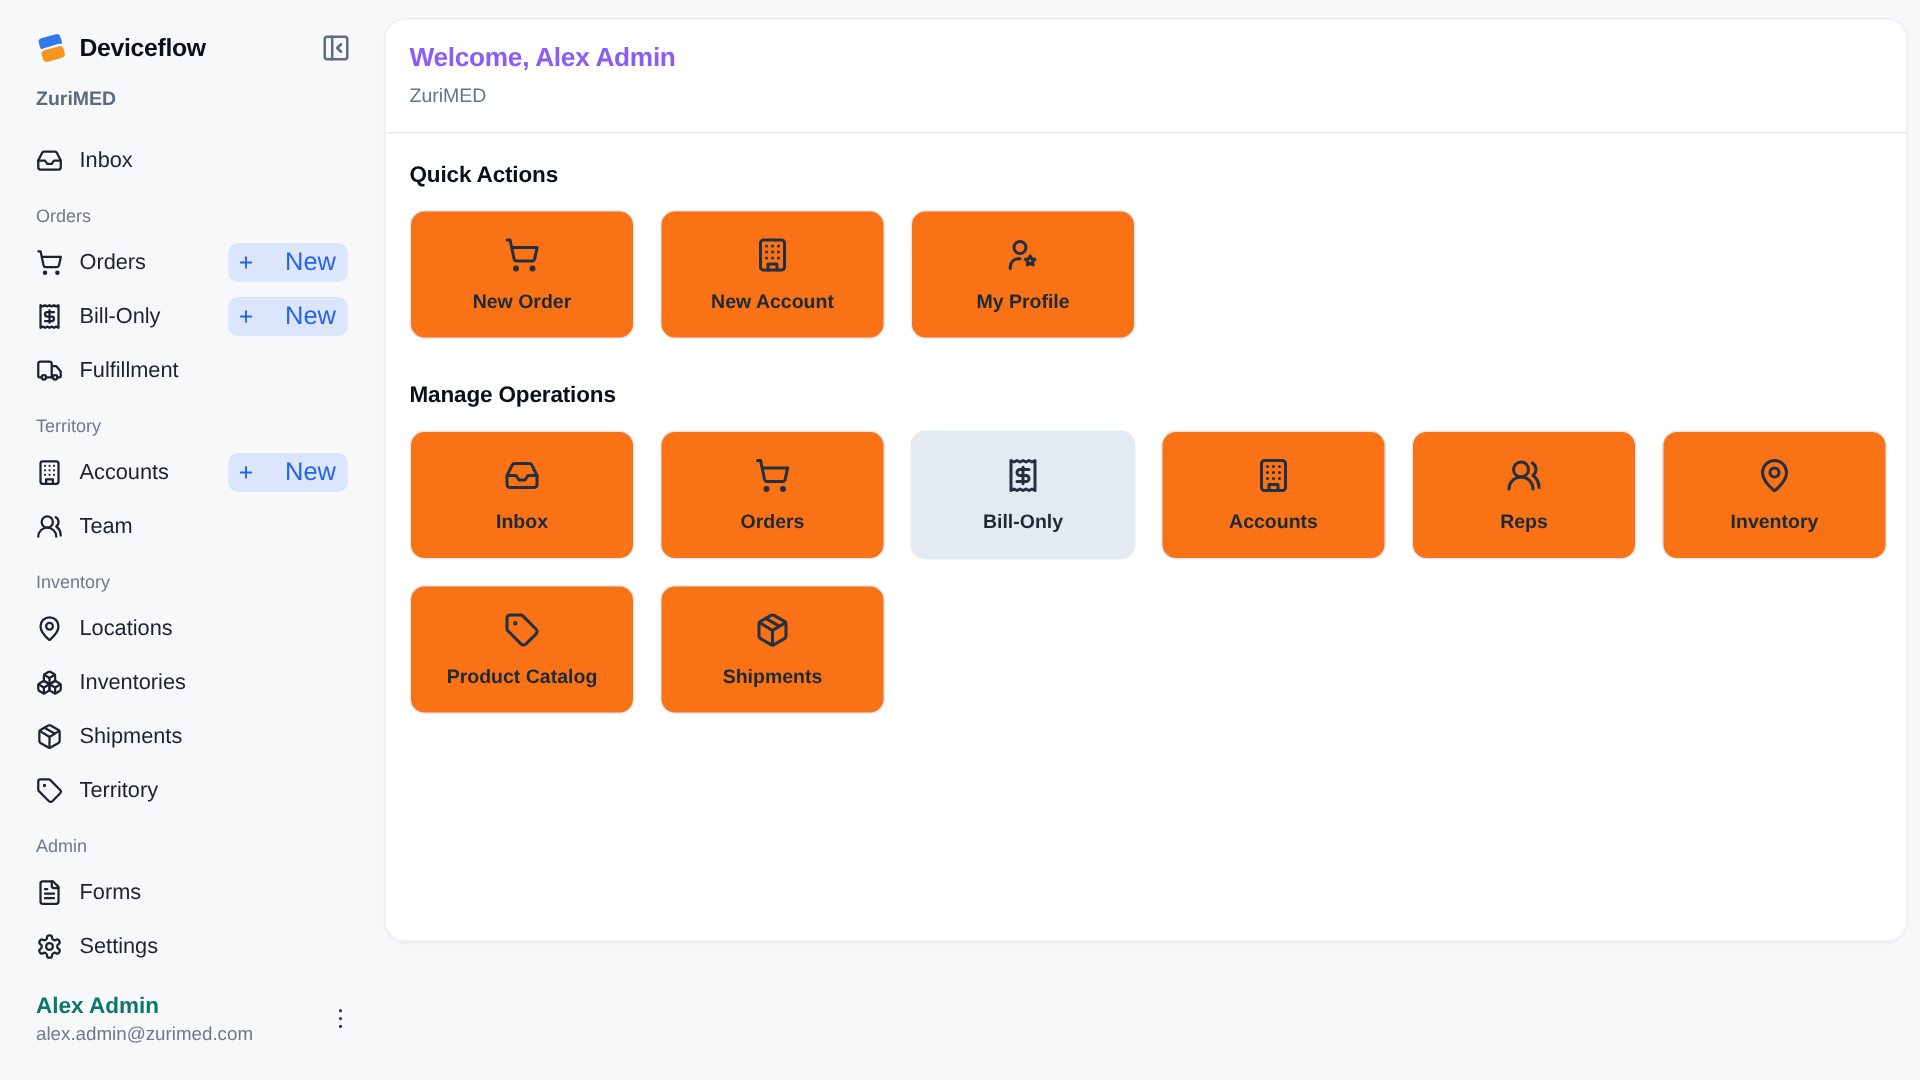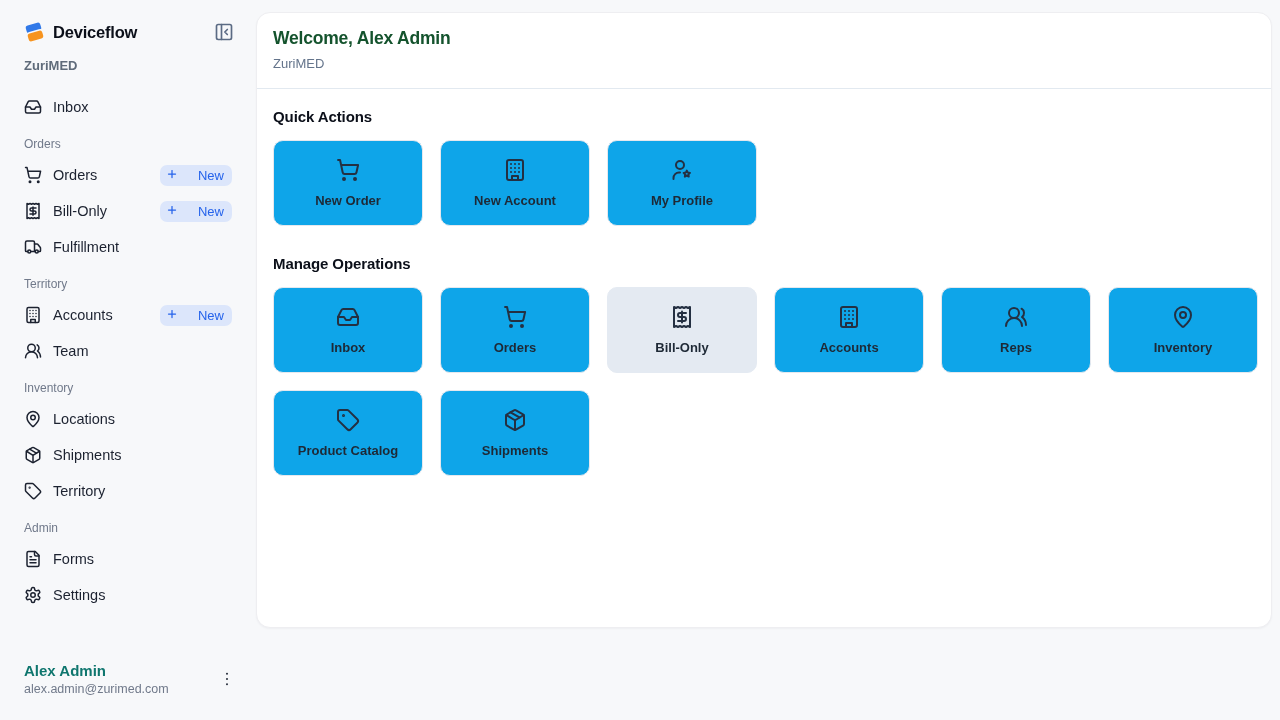--- a/index.html
+++ b/index.html
@@ -24,43 +24,43 @@
   .lm-orange { background:#f7941f; bottom:2px; right:1px; box-shadow:0 0 0 1.5px #f7f8fa; }
   .logo-title { font-size:16.5px; font-weight:700; color:#0b0f19; letter-spacing:-0.2px; flex:1; }
   .collapse-btn { width:20px; height:20px; color:#5b6b84; background:none; border:none; cursor:pointer; padding:0; }
   .org-label { padding:16px 24px 0; font-size:13px; font-weight:700; color:#5f6b7a; }
 
   .nav { flex:1; overflow:hidden; padding:16px 12px 0; }
   .nav-header { font-size:12px; color:#70798a; margin:12px 12px 6px; font-weight:500; }
   .nav-item { display:flex; align-items:center; gap:11px; height:36px; padding:0 12px; border-radius:8px; cursor:pointer; }
   .nav-ic { width:18px; height:18px; color:#1c2230; flex:none; }
   .nav-label { font-size:14.5px; font-weight:500; color:#1c2230; flex:1; }
-  .badge { display:inline-flex; align-items:flex-start; gap:20px; background:#dce6fb; color:#2563eb; font-size:13px; font-weight:500; padding:3px 8px 3px 6px; border-radius:7px; cursor:pointer; }
+  .badge { display:inline-flex; align-items:center; gap:20px; background:#dce6fb; color:#2563eb; font-size:17px; font-weight:500; padding:3px 8px 3px 6px; border-radius:7px; cursor:pointer; }
   .badge .ic { width:12px; height:12px; stroke-width:2.5; }
 
   .sidebar-user { height:72px; flex:none; display:flex; align-items:center; padding:0 14px 10px 24px; }
   .user-info { flex:1; min-width:0; }
   .user-name { font-size:15px; font-weight:700; color:#0f766e; }
   .user-email { font-size:12.5px; color:#70798a; margin-top:3px; }
   .dots-btn { width:30px; height:30px; display:flex; align-items:center; justify-content:center; color:#2f3542; background:none; border:none; border-radius:6px; cursor:pointer; }
   .dots-btn .ic { width:18px; height:18px; }
 
   
   .main-card { flex:1; margin:12px 8px 12px 0; background:#ffffff; border:1px solid #eeeef1; border-radius:14px; display:flex; flex-direction:column; overflow:hidden; box-shadow:0 1px 2px rgba(16,24,40,.04); }
   .topbar { height:40px; flex:none; display:flex; align-items:center; padding:0 16px; border-bottom:1px solid #e9ebee; }
   .breadcrumb { font-size:14px; color:#18181b; }
   .welcome { padding:15px 16px 17px; border-bottom:1px solid #e2e9f0; }
-  .welcome-title { font-size:17.5px; font-weight:700; color:#14532d; letter-spacing:-0.2px; }
+  .welcome-title { font-size:17.5px; font-weight:700; color:#8b5cf6; letter-spacing:-0.2px; }
   .welcome-sub { font-size:13px; color:#64748b; margin-top:7px; }
 
   .content { padding:19px 16px; flex:1; }
   .section-heading { font-size:15px; font-weight:700; color:#0b0f19; margin-bottom:15px; letter-spacing:-0.1px; }
   .card-grid { display:grid; grid-template-columns:repeat(6,150px); gap:17px; }
   .section-block { margin-bottom:29px; }
-  .action-card { height:86px; background:#0ea5e9; border:1px solid #e5e8ee; border-radius:10px; display:flex; flex-direction:column; align-items:center; justify-content:center; gap:11px; cursor:pointer; }
+  .action-card { height:86px; background:#f97316; border:1px solid #e5e8ee; border-radius:10px; display:flex; flex-direction:column; align-items:center; justify-content:center; gap:11px; cursor:pointer; }
   .action-card.active { background:#e4eaf2; border-color:#e4eaf2; }
   .card-icon { width:24px; height:24px; color:#243042; }
   .card-label { font-size:13px; font-weight:600; color:#1e2936; }
 </style>
 </head>
 <body>
 
 <svg width="0" height="0" style="position:absolute" aria-hidden="true">
   <defs>
     <symbol id="i-inbox" viewBox="0 0 24 24">
@@ -243,20 +243,26 @@
 
       <div class="nav-header">Inventory</div>
       <div class="nav-item">
         <svg class="ic nav-ic">
             <use href="#i-pin"></use>
           </svg>
         <span class="nav-label">Locations</span>
       </div>
       <div class="nav-item">
         <svg class="ic nav-ic">
+            <use href="#i-boxes"></use>
+          </svg>
+        <span class="nav-label">Inventories</span>
+      </div>
+      <div class="nav-item">
+        <svg class="ic nav-ic">
             <use href="#i-package"></use>
           </svg>
         <span class="nav-label">Shipments</span>
       </div>
       <div class="nav-item">
         <svg class="ic nav-ic">
             <use href="#i-tag"></use>
           </svg>
         <span class="nav-label">Territory</span>
       </div>

